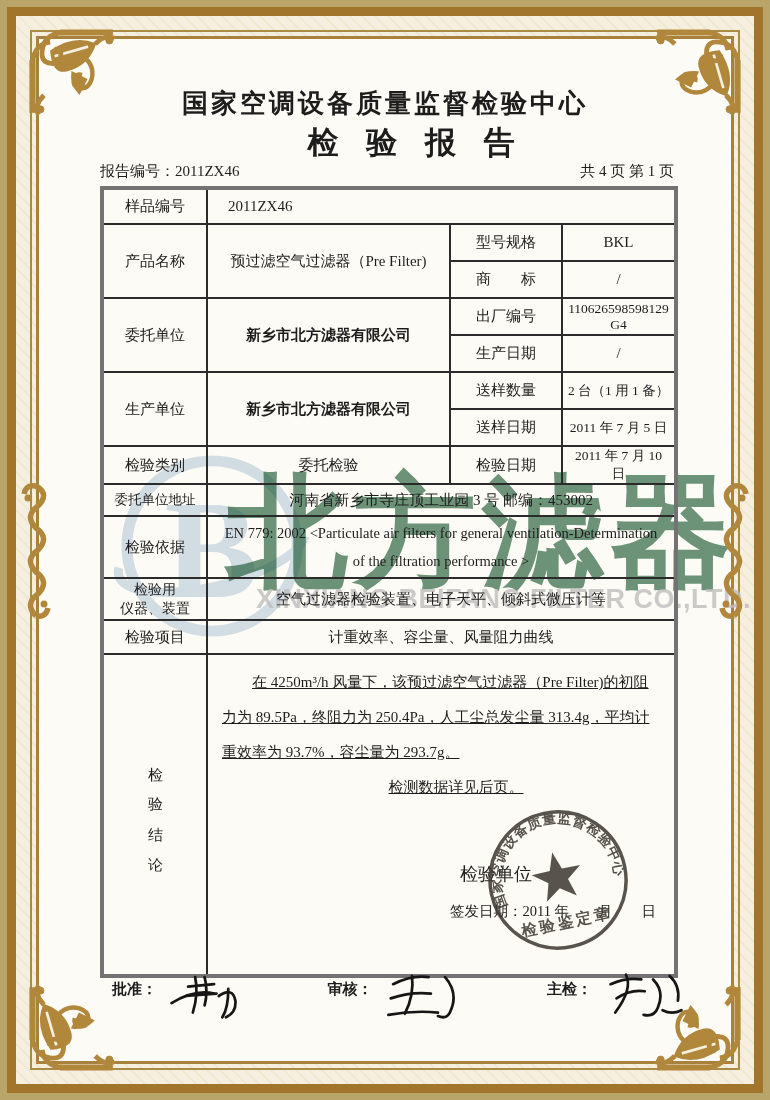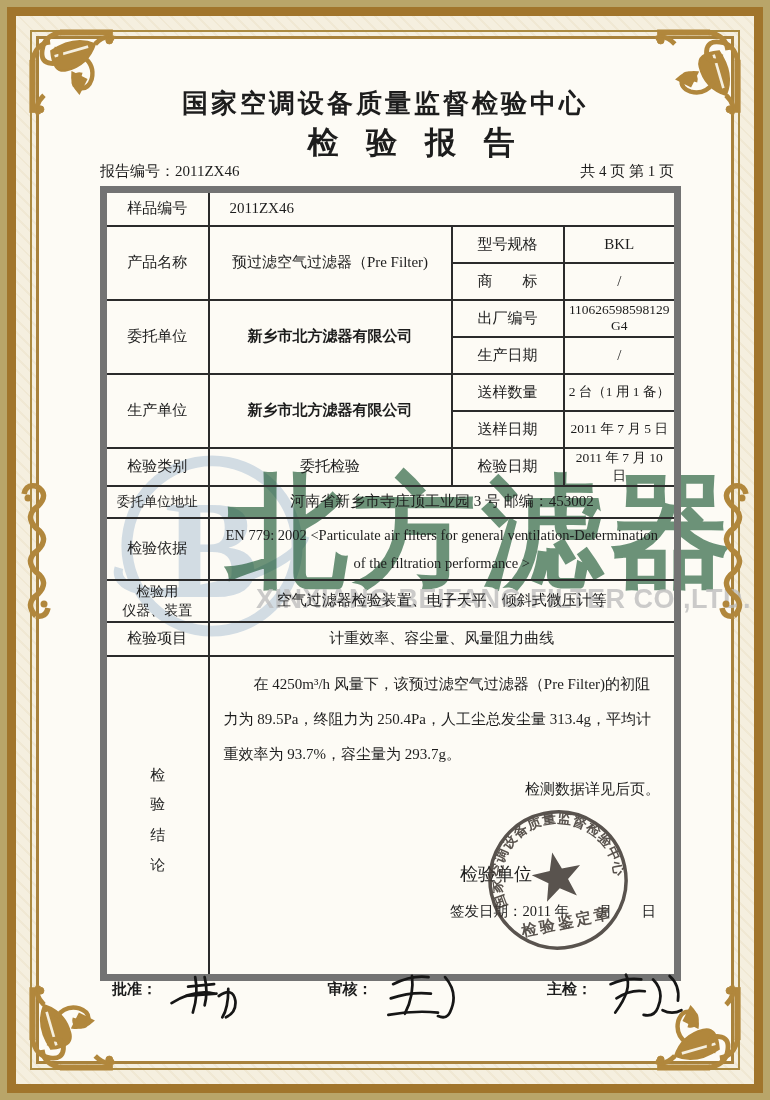--- a/index.html
+++ b/index.html
@@ -31,32 +31,32 @@
     letter-spacing:3px;z-index:3;}
   .report-title{position:absolute;left:0;top:122px;width:770px;text-align:center;font-size:31px;font-weight:bold;
     word-spacing:20px;z-index:3;margin-left:26px;}
   .report-meta{position:absolute;left:100px;top:162px;width:574px;display:flex;justify-content:space-between;
     font-size:15px;z-index:3;}
   
   .report-table{position:absolute;left:100px;top:186px;border-collapse:collapse;table-layout:fixed;z-index:3;
     background:transparent;}
   .report-table td{border:2px solid #2b2b2b;text-align:center;vertical-align:middle;font-size:15px;
     padding:0 4px;overflow:hidden;}
-  .report-table{border:7px solid #737373;}
+  .report-table{border:4px solid #737373;}
   .h36{height:36px;}.h37{height:37px;}.h32{height:32px;margin-left:44px;}.h52{height:56px;}.h42{height:42px;}.h34{height:34px;}.h322{height:322px;}
   td.left{text-align:left;padding-left:20px;}
   td.bold{font-weight:bold;}
   td.small{font-size:13.5px;}
   td.pre{white-space:pre-line;font-size:14px;line-height:19px;}
   td.basis{font-size:14.5px;line-height:28px;padding:2px 10px;}
-  td.concl{vertical-align:top;position:relative;}
+  td.concl{vertical-align:top;position:relative;text-decoration:underline;}
   .vlabel{writing-mode:vertical-lr;text-orientation:upright;letter-spacing:30px;font-size:15px;margin:0 auto;}
   td.vcell{vertical-align:middle;}
   .concl-para{margin:10px 10px 0 10px;text-indent:2em;text-align:left;font-size:15px;line-height:35px;}
-  .concl-para2{margin:0 10px;text-indent:2em;text-align:right;font-size:15px;line-height:35px;}
+  .concl-para2{margin:0 10px;text-indent:2em;text-align:center;font-size:15px;line-height:35px;}
   
   .unit-text{position:absolute;left:460px;top:862px;font-size:18px;z-index:4;}
   .issue-date{position:absolute;left:450px;top:902px;font-size:14.5px;z-index:4;white-space:pre;}
   .stamp{position:absolute;left:478px;top:800px;width:160px;height:160px;z-index:5;transform:rotate(-12deg);opacity:.88;}
   
   .signoff{position:absolute;left:100px;top:970px;width:586px;display:flex;justify-content:space-between;
     z-index:4;padding-left:12px;gap:20px;}
   .sig-item{display:flex;align-items:flex-start;}
   .sig-label{font-size:15px;font-weight:bold;padding-top:10px;}
   .sig-item svg{margin-left:2px;}

